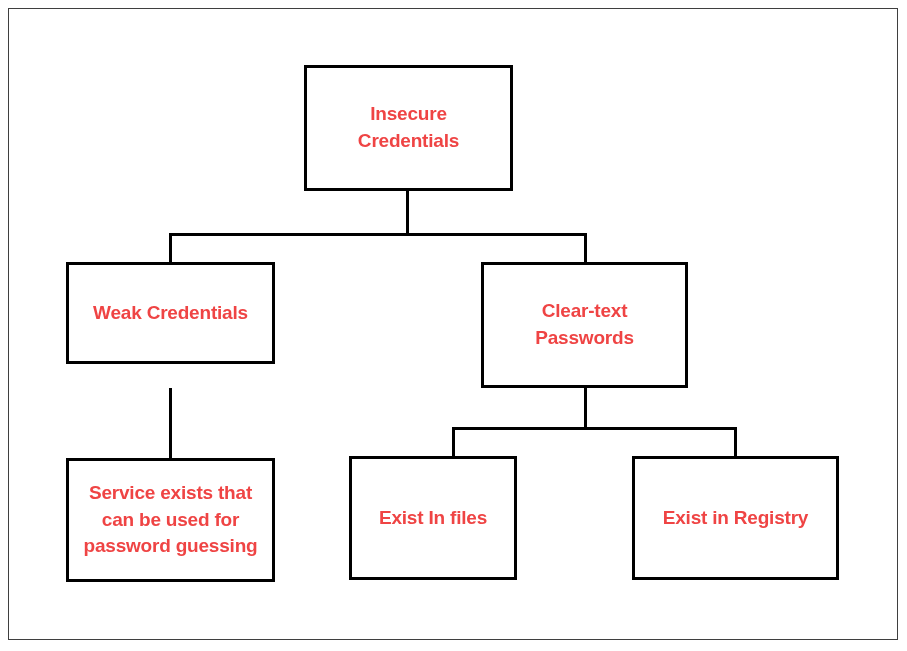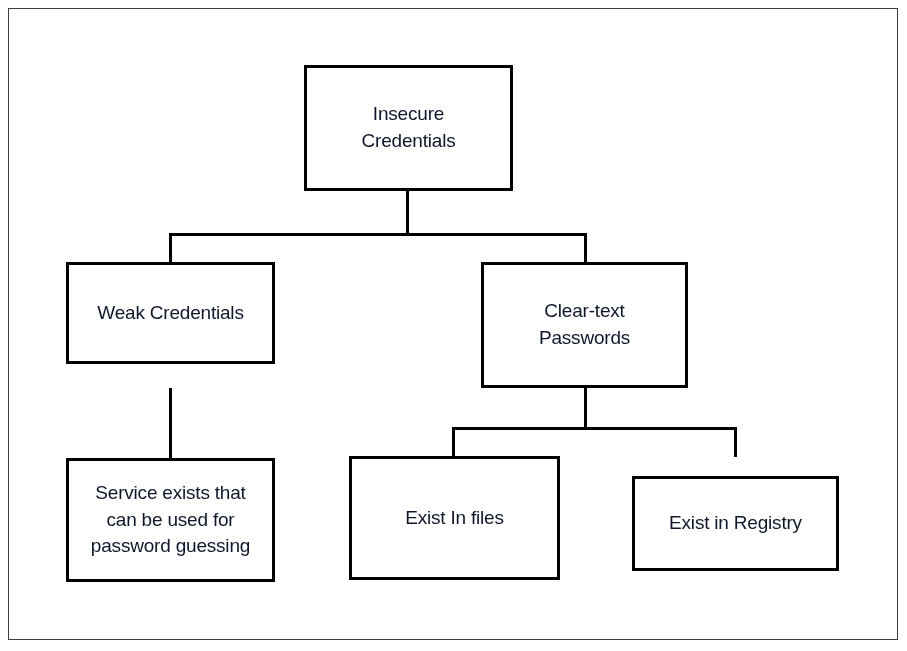--- a/index.html
+++ b/index.html
@@ -29,24 +29,24 @@
   }
   .node {
     position: absolute;
     border: 3px solid #000000;
     box-sizing: border-box;
     background: #ffffff;
     display: flex;
     align-items: center;
     justify-content: center;
     text-align: center;
-    font-weight: normal;
+    font-weight: bold;
     font-size: 19px;
     line-height: 1.42;
-    color: #0f172a;
+    color: #ef4444;
     letter-spacing: -0.2px;
     z-index: 2;
   }
   .node .label {
     display: block;
     padding: 0 6px;
     white-space: pre-line;
   }
   .edge {
     position: absolute;
@@ -88,21 +88,21 @@
     <span class="label">Service exists that
 can be used for
 password guessing</span>
   </div>
 
   <div class="node" style="left:481px; top:262px; width:207px; height:126px;">
     <span class="label">Clear-text
 Passwords</span>
   </div>
 
-  <div class="node" style="left:349px; top:456px; width:211px; height:124px;">
+  <div class="node" style="left:349px; top:456px; width:168px; height:124px;">
     <span class="label">Exist In files</span>
   </div>
 
-  <div class="node" style="left:632px; top:456px; width:207px; height:95px;margin-top:20px;">
+  <div class="node" style="left:632px; top:456px; width:207px; height:124px;">
     <span class="label">Exist in Registry</span>
   </div>
 
 </div>
 
 </body></html>

